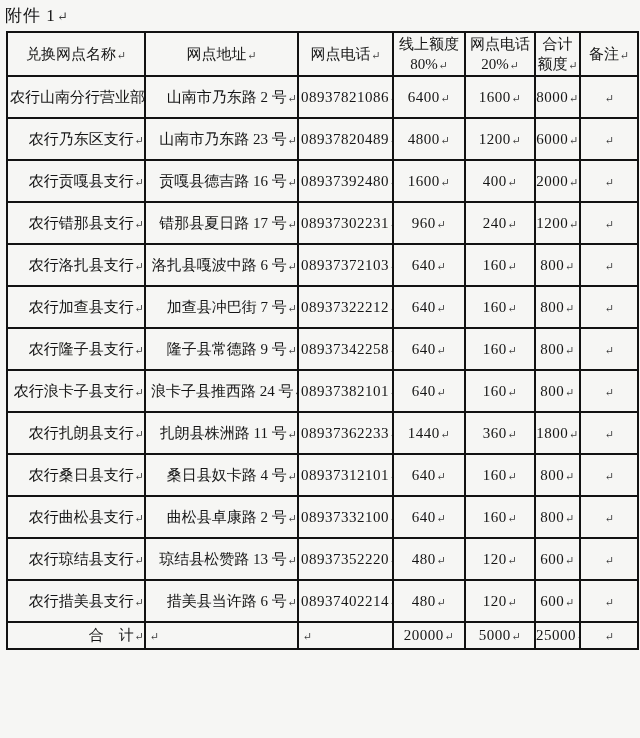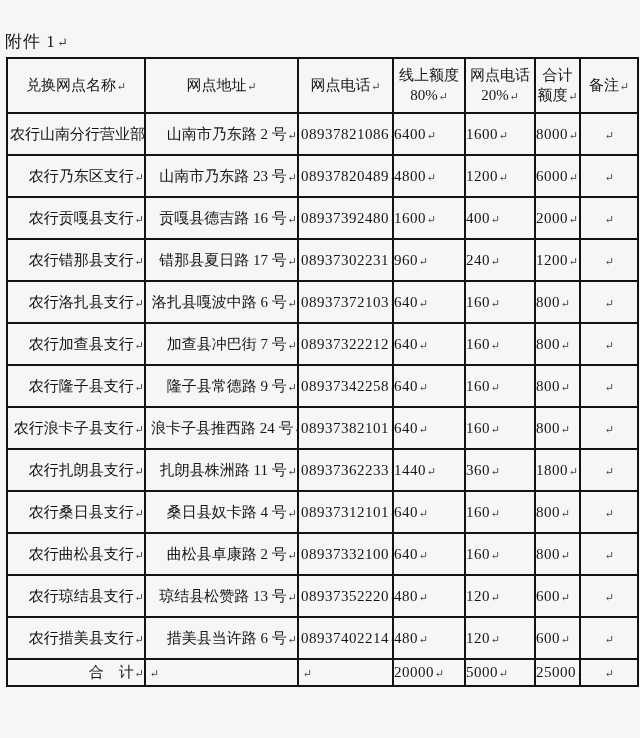--- a/index.html
+++ b/index.html
@@ -6,21 +6,20 @@
   body{
     width:640px;height:738px;overflow:hidden;
     background:#f6f6f4;
     color:#151515;
     font-family:"Liberation Serif","DejaVu Serif",serif;
   }
   .doc{padding:2px 0 0 5px;}
   .attachment{
     font-size:17px;line-height:27px;height:29px;
     letter-spacing:1px;
-    margin-top:26px;
   }
   .title{
     width:632px;
     font-size:23px;font-weight:bold;
     line-height:34px;letter-spacing:1.5px;
     margin-bottom:4px;
   }
   table{
     border-collapse:collapse;table-layout:fixed;
     width:631px;margin-left:1px;
@@ -33,28 +32,28 @@
   col.c5{width:45px}
   col.c6{width:58px}
   th,td{
     border:2px solid #121212;
     padding:0;margin:0;
     font-weight:normal;
     overflow:hidden;white-space:nowrap;
     vertical-align:middle;
     font-size:15px;
   }
-  thead tr{height:55px;}
+  thead tr{height:44px;}
   tbody tr.data-row{height:42px;}
   tbody tr.total-row{height:27px;padding-left:40px;}
   thead th{text-align:center;line-height:20px;}
   td.col-name{text-align:right;padding-left:2px;}
   td.col-address{text-align:right;padding-left:5px;}
   td.col-phone{text-align:left;padding-left:2px;letter-spacing:0.5px;}
-  td.col-online-quota,td.col-offline-quota,td.col-total-quota{text-align:left;letter-spacing:0.5px;}
+  td.col-online-quota,td.col-offline-quota,td.col-total-quota{text-align:center;letter-spacing:0.5px;}
   td.col-remark{text-align:center;}
   tr.total-row td.col-address,tr.total-row td.col-phone{text-align:left;padding-left:3px;}
   .rm{
     color:#3c3c3c;
     font-size:11px;
     margin-left:1px;
     vertical-align:baseline;
   }
   .title .rm,.attachment .rm{font-size:13px;font-weight:normal;}
 </style>

